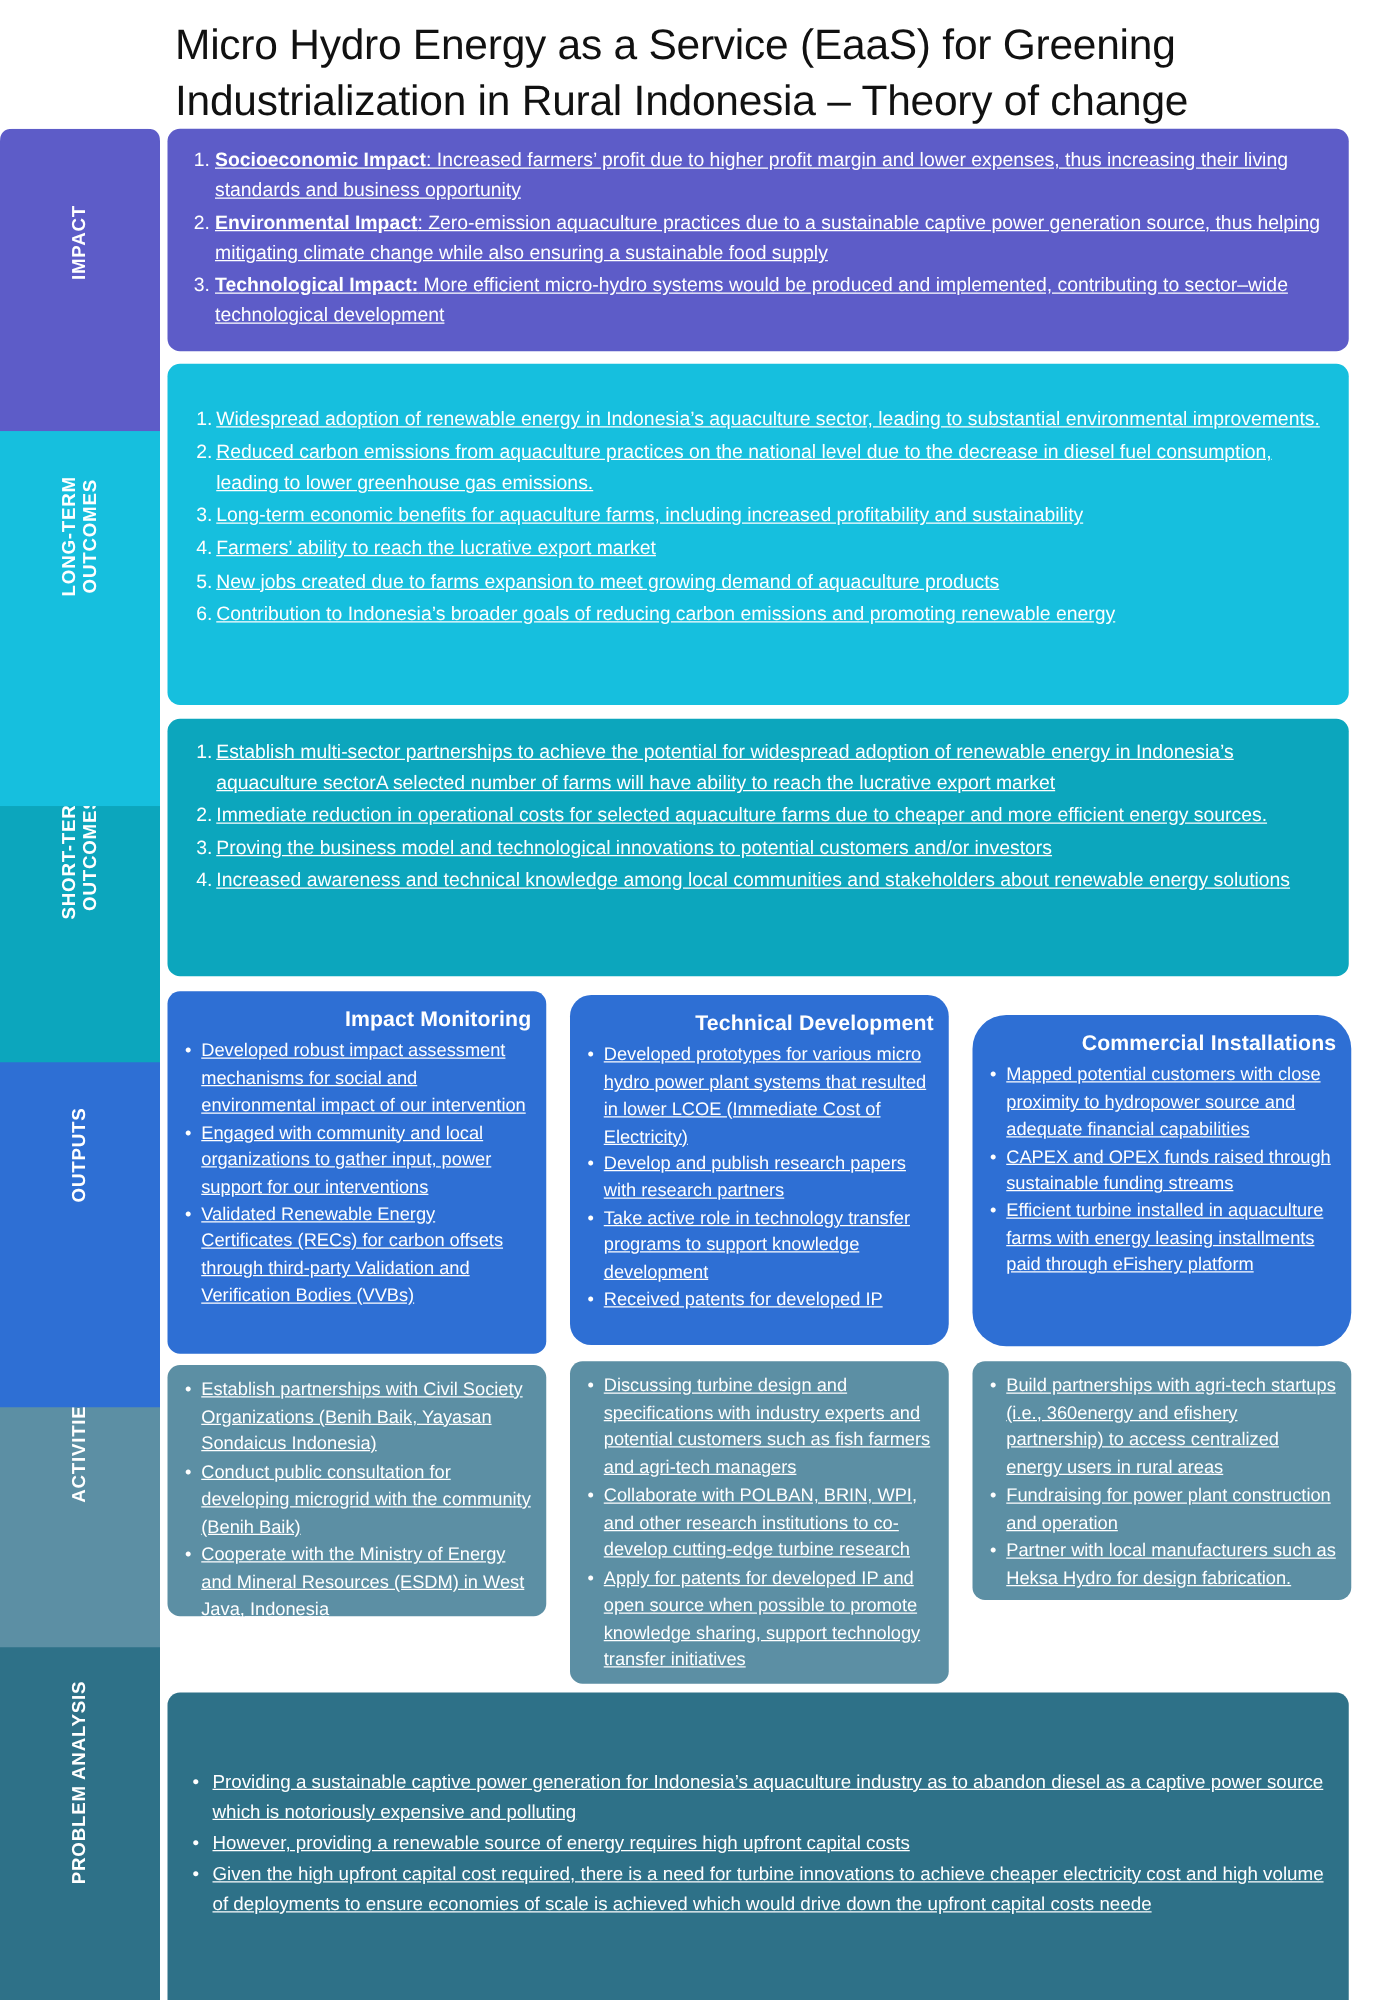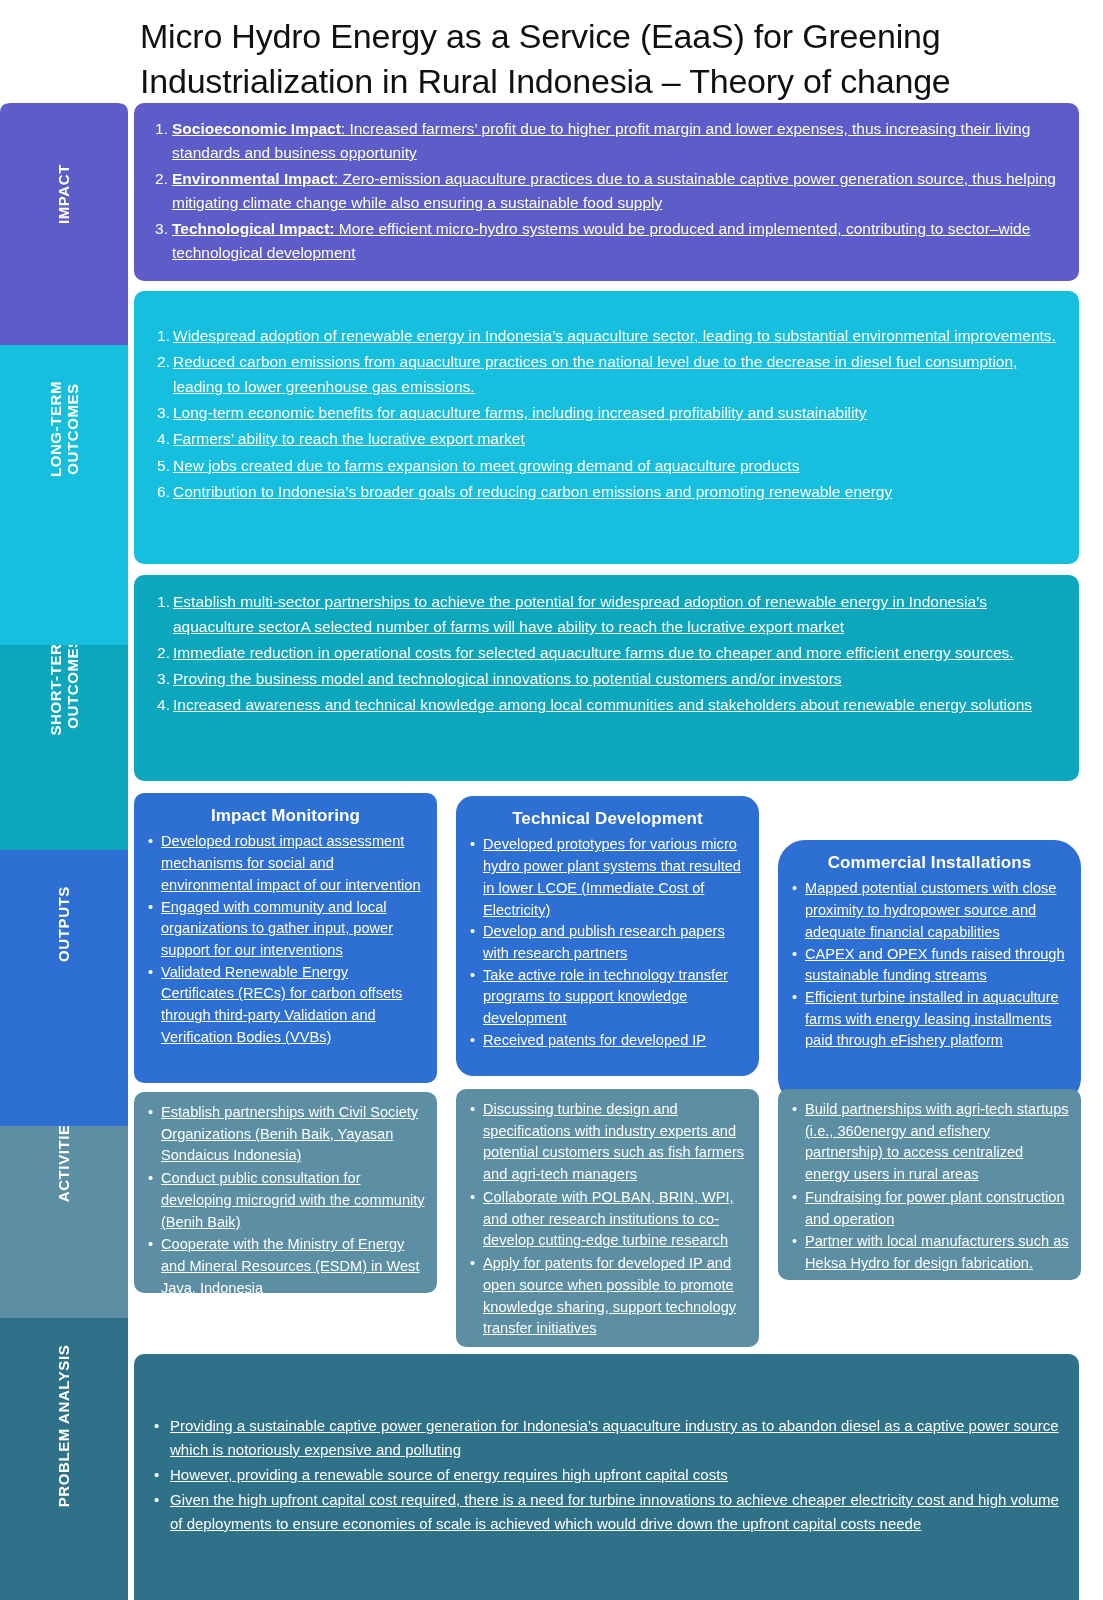--- a/index.html
+++ b/index.html
@@ -97,27 +97,27 @@
   #shortterm-card li{padding-left:19px;}
 
   
   .out-card{
     top:793px; width:303px;
     background:#2E6FD4;
     padding:10px 12px 10px 12px;
     font-size:14.6px; line-height:1.49;
   }
   .out-card .hd{
-    text-align:center; font-weight:bold; font-size:17px;
+    text-align:right; font-weight:bold; font-size:17px;
     margin-bottom:3px; letter-spacing:0.1px;
   }
   .out-card li{padding-left:15px; margin-bottom:0;}
   #out-1{left:0; height:290px;}
   #out-2{left:322px; height:280px; top:796px;border-radius:17px;}
-  #out-3{left:644px; height:265px; top:840px;border-radius:27px;}
+  #out-3{left:644px; height:265px; top:812px;border-radius:27px;}
 
   
   .act-card{
     width:303px;
     background:#5C8FA4;
     padding:10px 12px 10px 12px;
     font-size:14.6px; line-height:1.49;
   }
   .act-card li{padding-left:15px;}
   #act-1{left:0; top:1092px; height:201px;}

